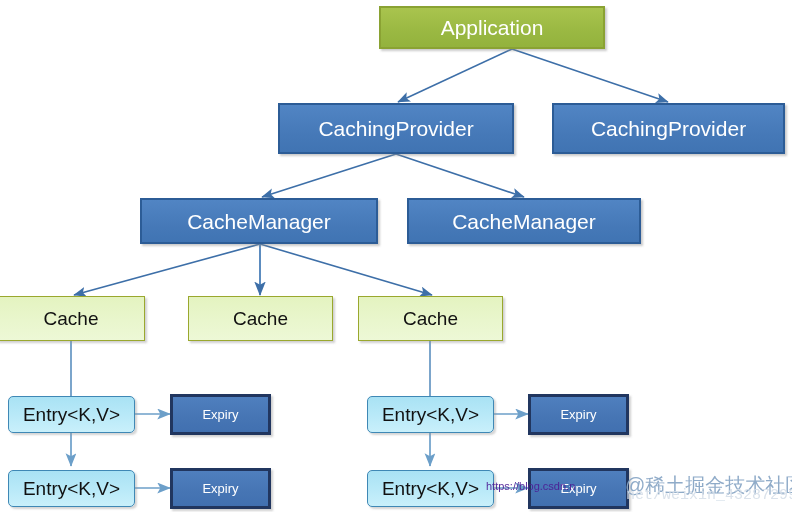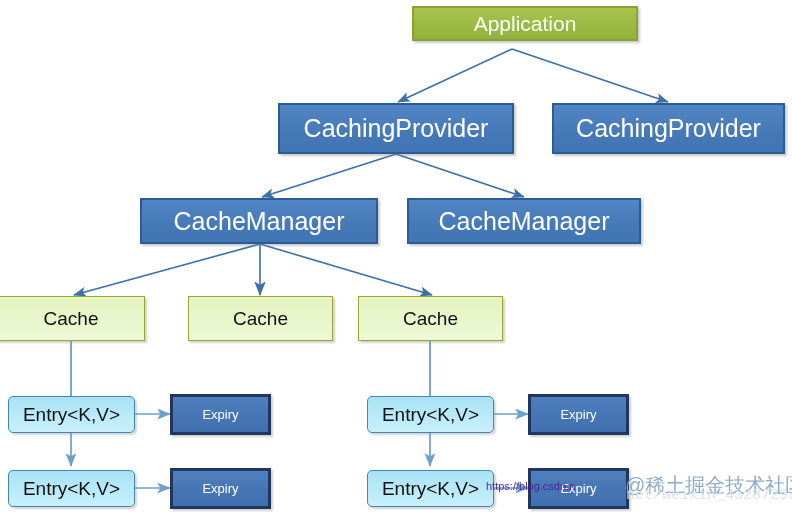--- a/index.html
+++ b/index.html
@@ -39,21 +39,21 @@
     border: 2px solid #8aa233;
     color: #ffffff;
     font-size: 21px;
     box-shadow: 2px 2px 2px rgba(140,140,140,0.45);
   }
   
   .node.blue {
     background: linear-gradient(to bottom, #5185c4 0%, #4679b8 60%, #4074b3 100%);
     border: 2px solid #2c5c96;
     color: #ffffff;
-    font-size: 25px;
+    font-size: 21px;
     box-shadow: 2px 2px 2px rgba(140,140,140,0.45);
   }
   
   .node.cache {
     background: linear-gradient(to bottom, #e4f3c0 0%, #e9f6cd 55%, #edf8d6 100%);
     border: 1px solid #9aa82e;
     color: #111111;
     font-size: 19px;
     box-shadow: 2px 2px 2px rgba(150,150,150,0.45);
   }
@@ -146,21 +146,21 @@
     </g>
 
     <g>
       <line x1="135" y1="414" x2="170" y2="414" stroke="#6c9fc9" stroke-width="1.7" marker-end="url(#ah-light)"></line>
       <line x1="135" y1="488" x2="170" y2="488" stroke="#6c9fc9" stroke-width="1.7" marker-end="url(#ah-light)"></line>
       <line x1="494" y1="414" x2="528" y2="414" stroke="#6c9fc9" stroke-width="1.7" marker-end="url(#ah-light)"></line>
       <line x1="494" y1="488" x2="528" y2="488" stroke="#6c9fc9" stroke-width="1.7" marker-end="url(#ah-light)"></line>
     </g>
   </svg>
 
-  <div class="node app" style="left:412px; top:6px; width:226px; height:35px;">Application</div>
+  <div class="node app" style="left:379px; top:6px; width:226px; height:43px;">Application</div>
 
   <div class="node blue" style="left:278px; top:103px; width:236px; height:51px;">CachingProvider</div>
 
   <div class="node blue" style="left:552px; top:103px; width:233px; height:51px;">CachingProvider</div>
 
   <div class="node blue" style="left:140px; top:198px; width:238px; height:46px;">CacheManager</div>
 
   <div class="node blue" style="left:407px; top:198px; width:234px; height:46px;">CacheManager</div>
 
   <div class="node cache" style="left:-3px; top:296px; width:148px; height:45px;">Cache</div>

